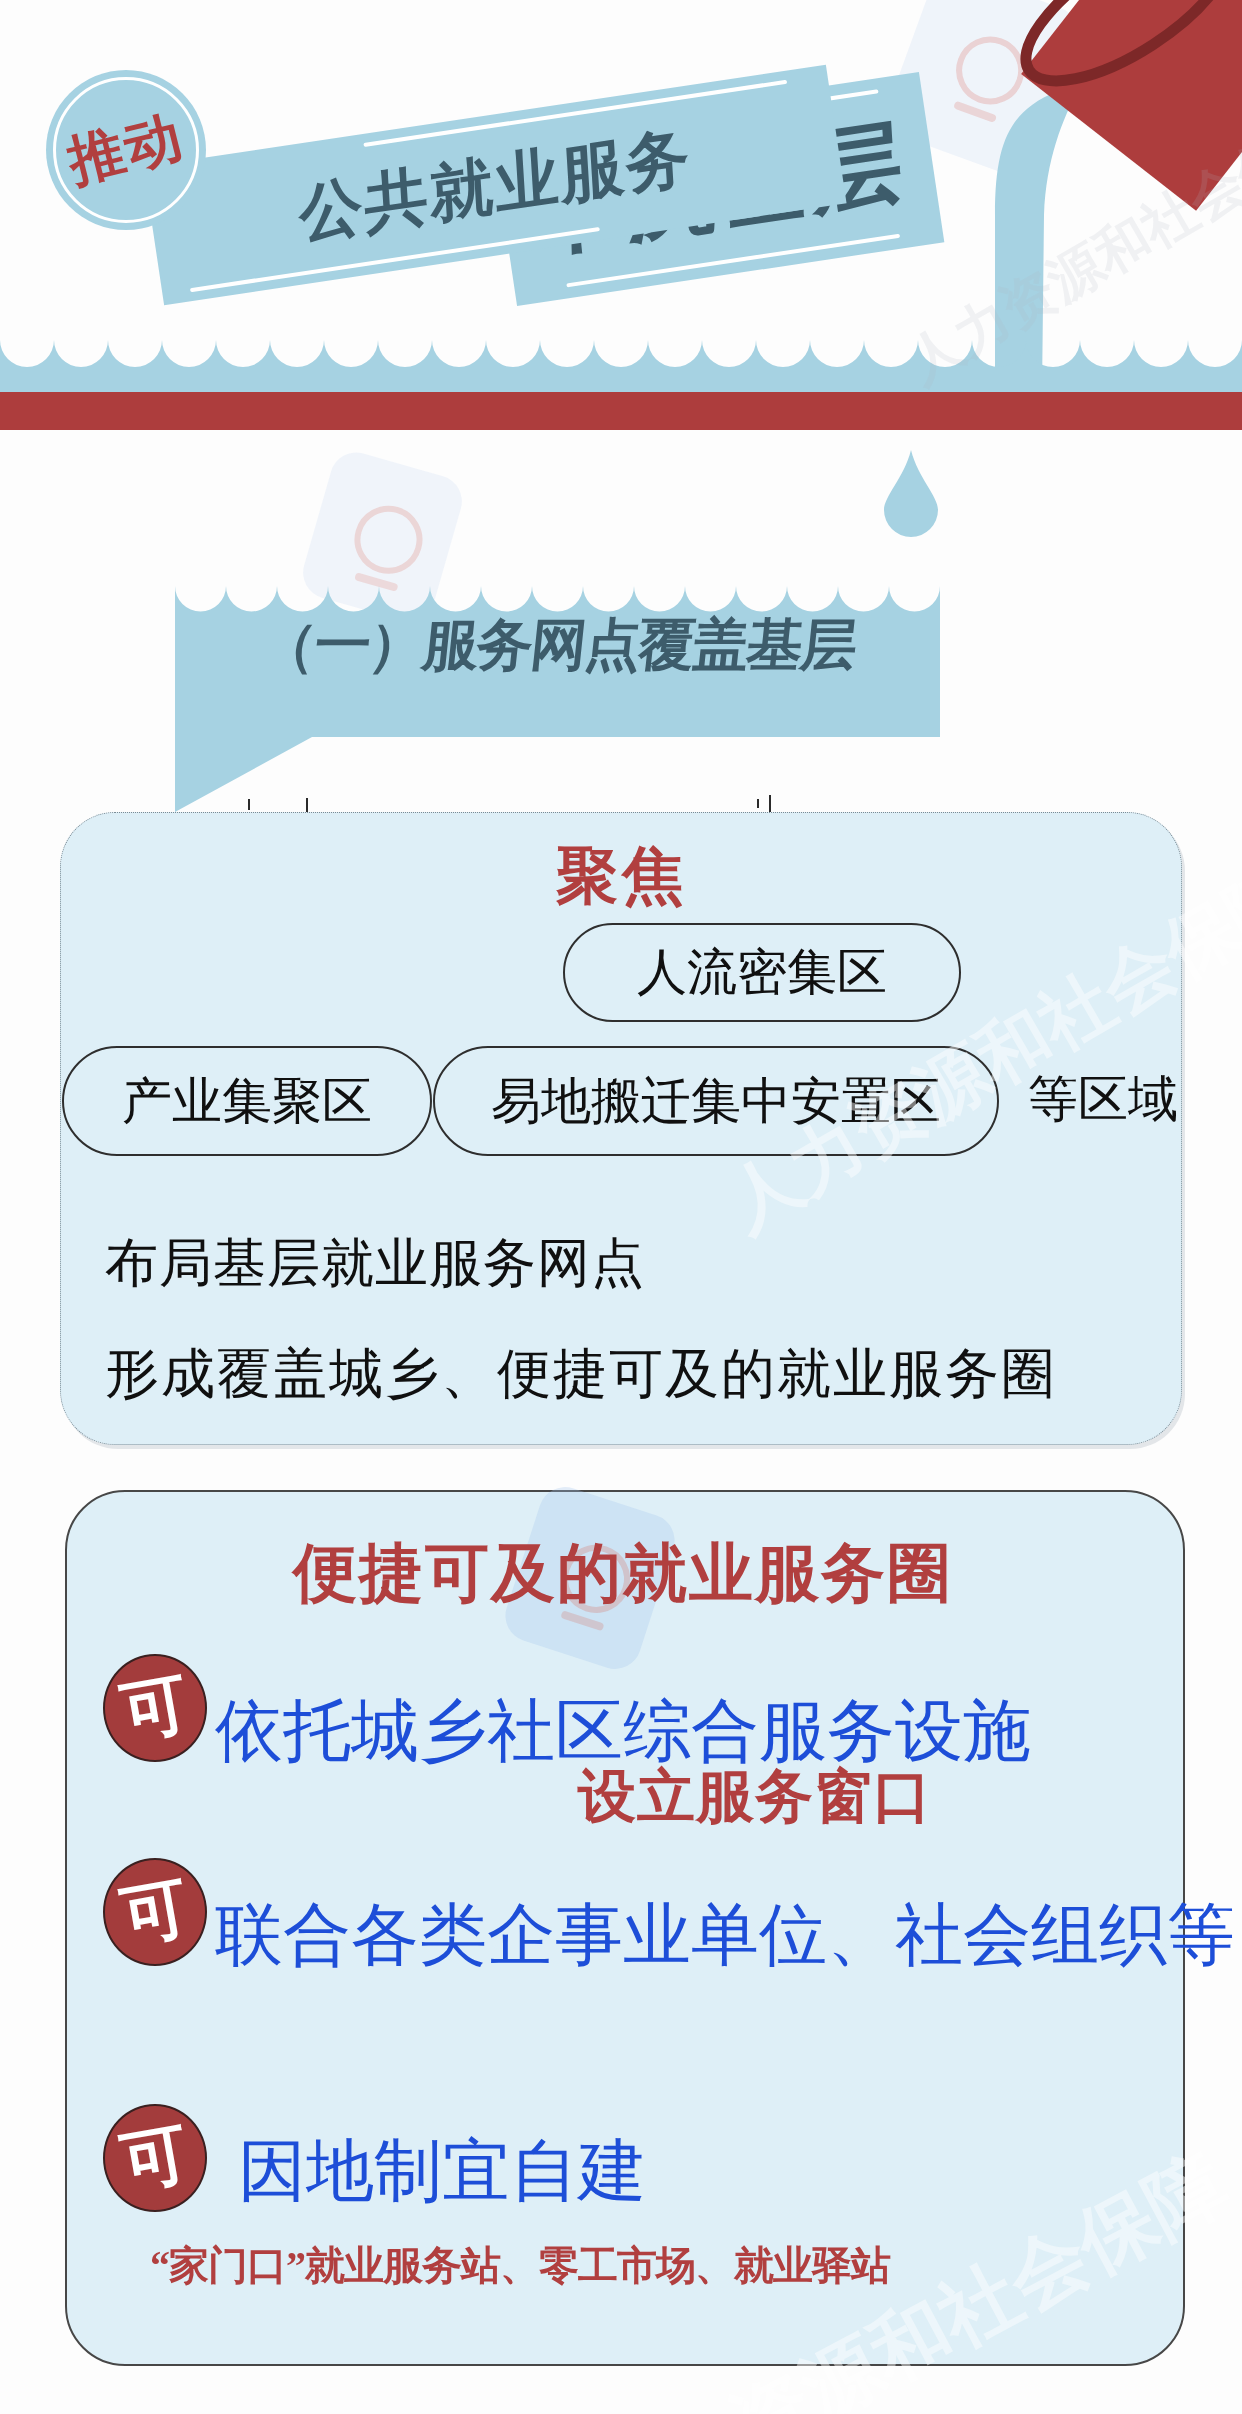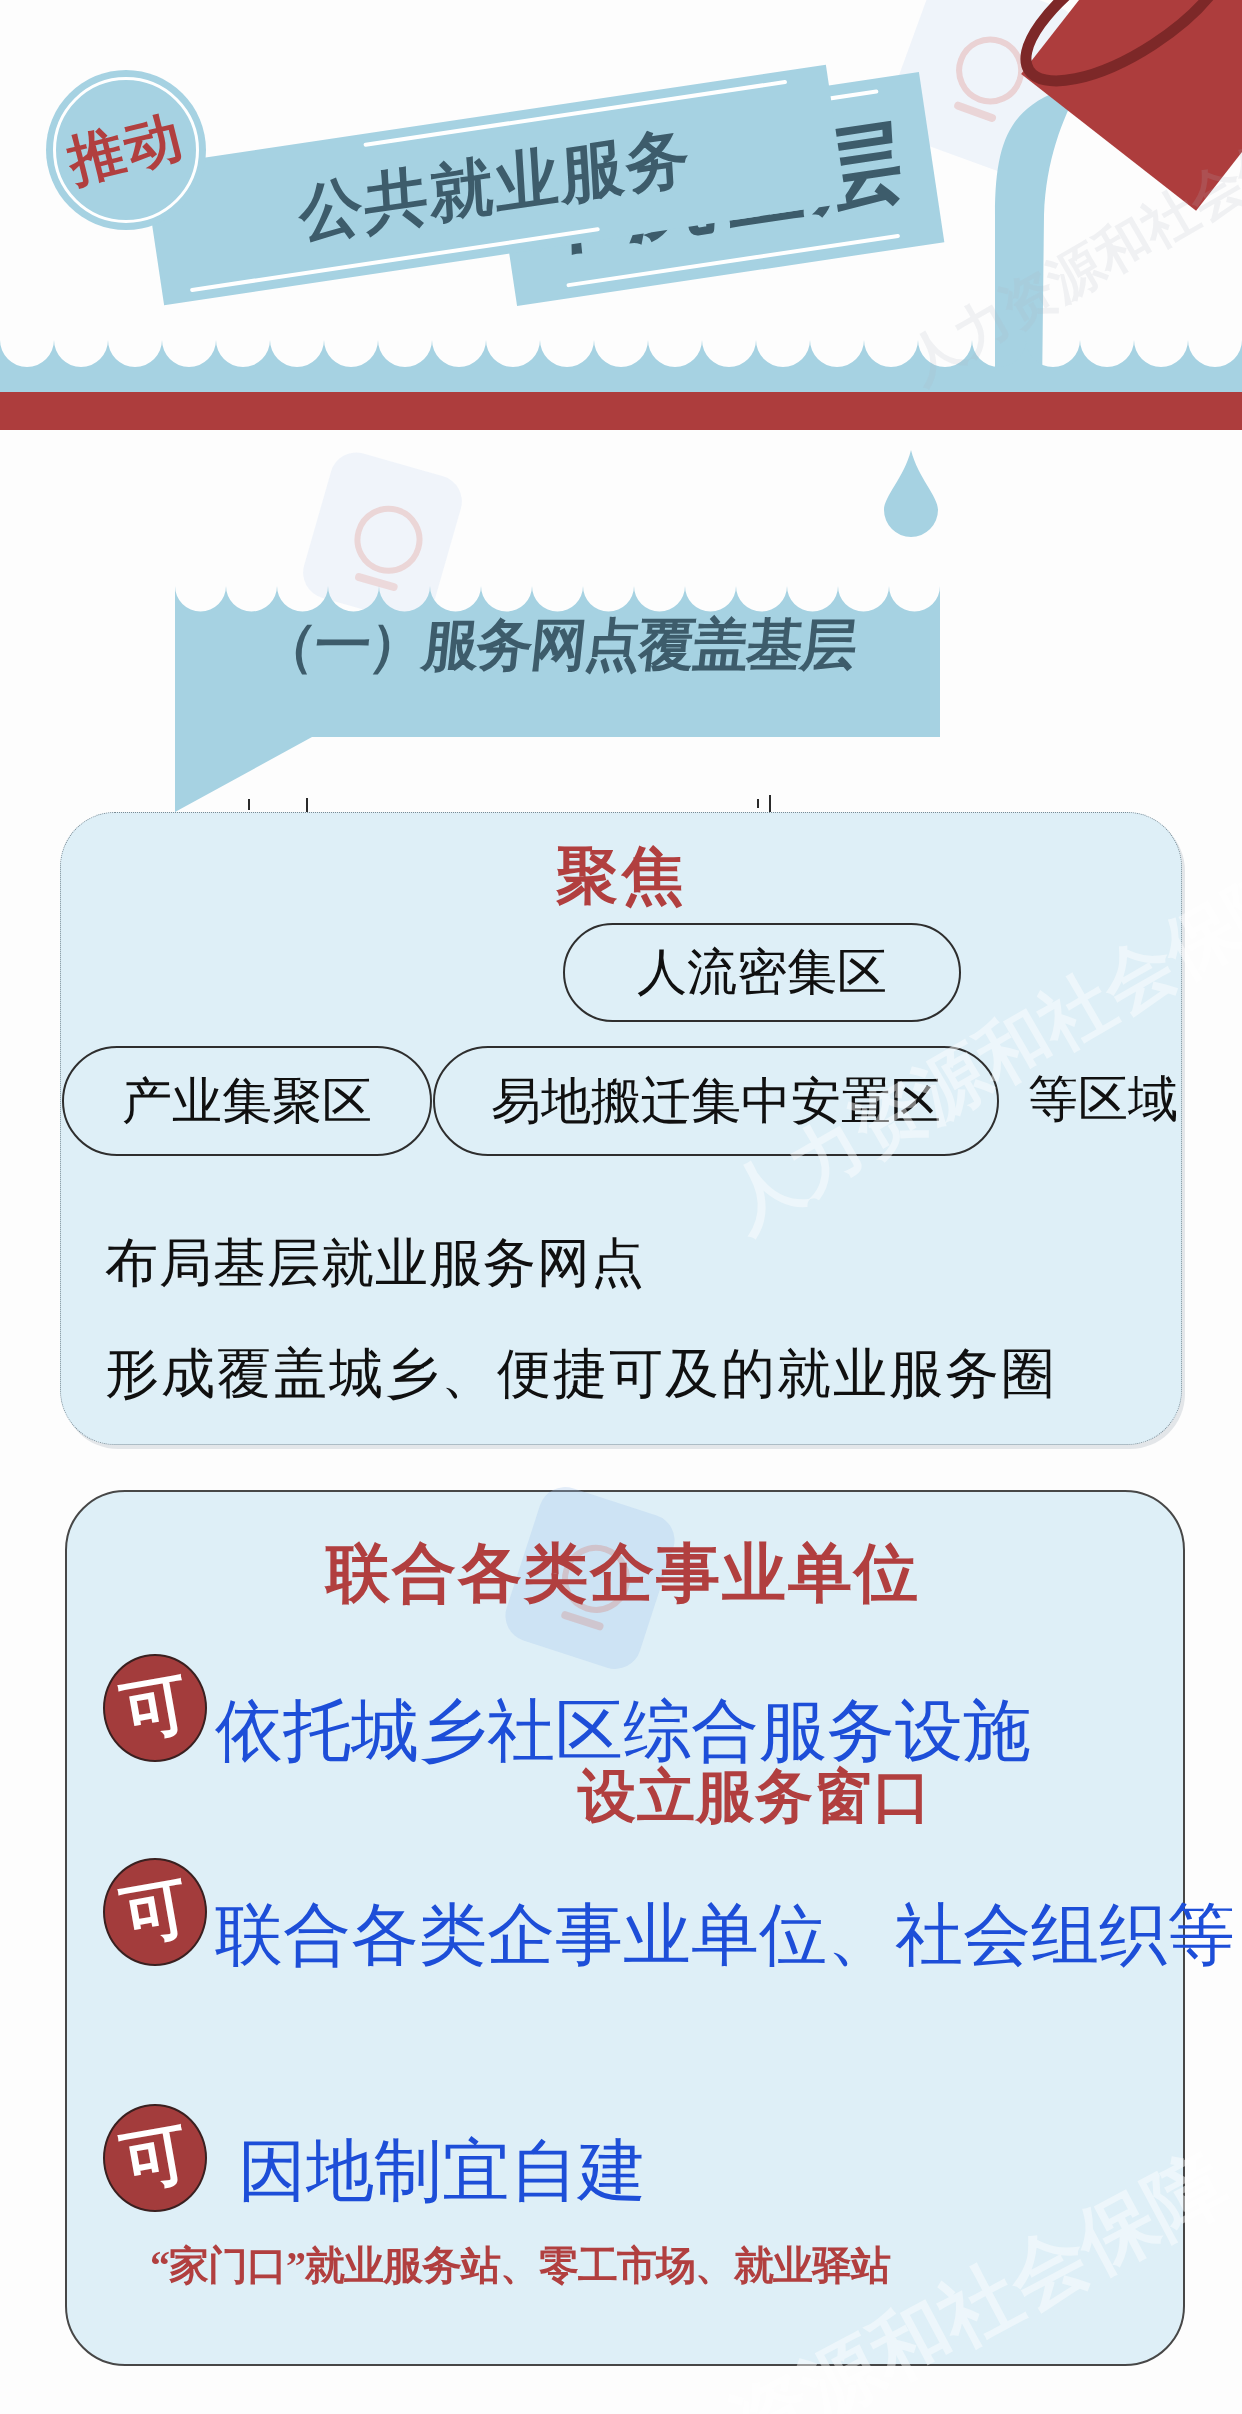--- a/index.html
+++ b/index.html
@@ -137,21 +137,21 @@
   <div class="black-line" style="left:105px;top:1338px;font-size:54px;letter-spacing:2px;">形成覆盖城乡、便捷可及的就业服务圈</div>
   <div class="black-line" style="left:105px;top:1228px;">布局基层就业服务网点</div>
 
   <div class="wm-text abs" style="left:690px;top:1000px;transform:rotate(-30deg);font-size:72px;">人力资源和社会保障</div>
 
   <div id="resource-box" class="softbox abs"></div>
   <div class="wm-card abs" style="left:520px;top:1498px;width:140px;height:160px;transform:rotate(18deg);opacity:.6;
               background:rgba(165,200,238,.5);">
        <span class="wm-emblem"></span>
     </div>
-  <div class="abs red-serif" style="left:65px;top:1530px;width:1116px;text-align:center;font-size:64px;letter-spacing:2px;">联合各类企事业单位</div>
+  <div class="abs red-serif" style="left:65px;top:1530px;width:1116px;text-align:center;font-size:64px;letter-spacing:2px;">便捷可及的就业服务圈</div>
 
   <div class="badge" style="left:103px;top:1654px;">
     <span>可</span>
     </div>
   <div class="row-text" style="left:215px;top:1686px;">依托城乡社区综合服务设施</div>
   <div class="row-highlight red-serif" style="left:578px;top:1758px;">设立服务窗口</div>
 
   <div class="badge" style="left:103px;top:1858px;">
     <span>可</span>
     </div>

